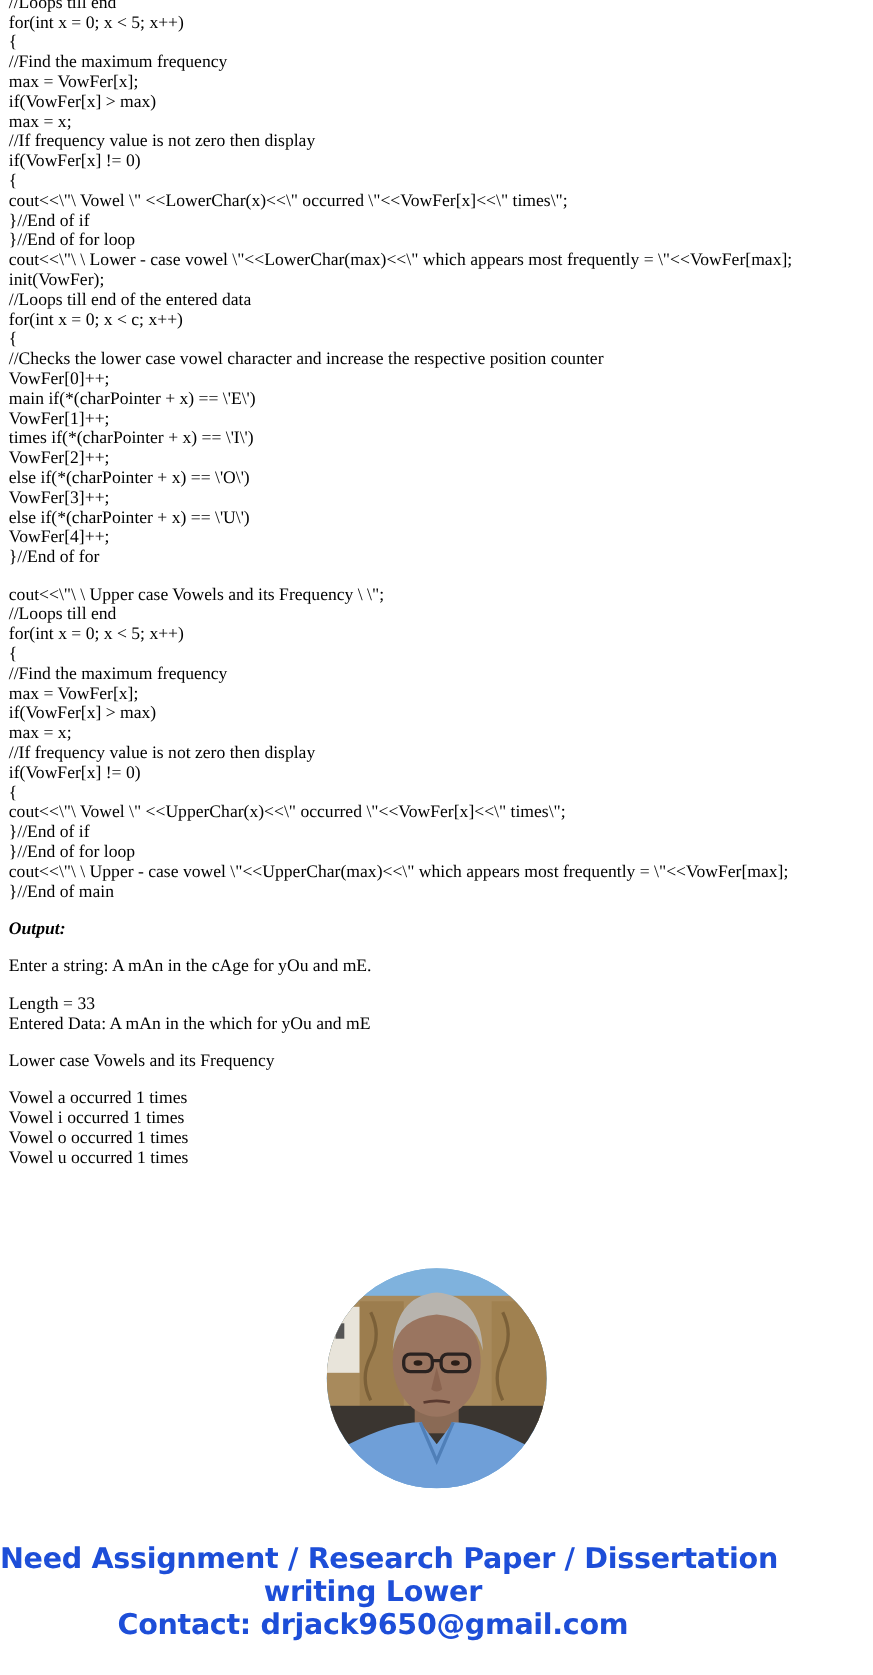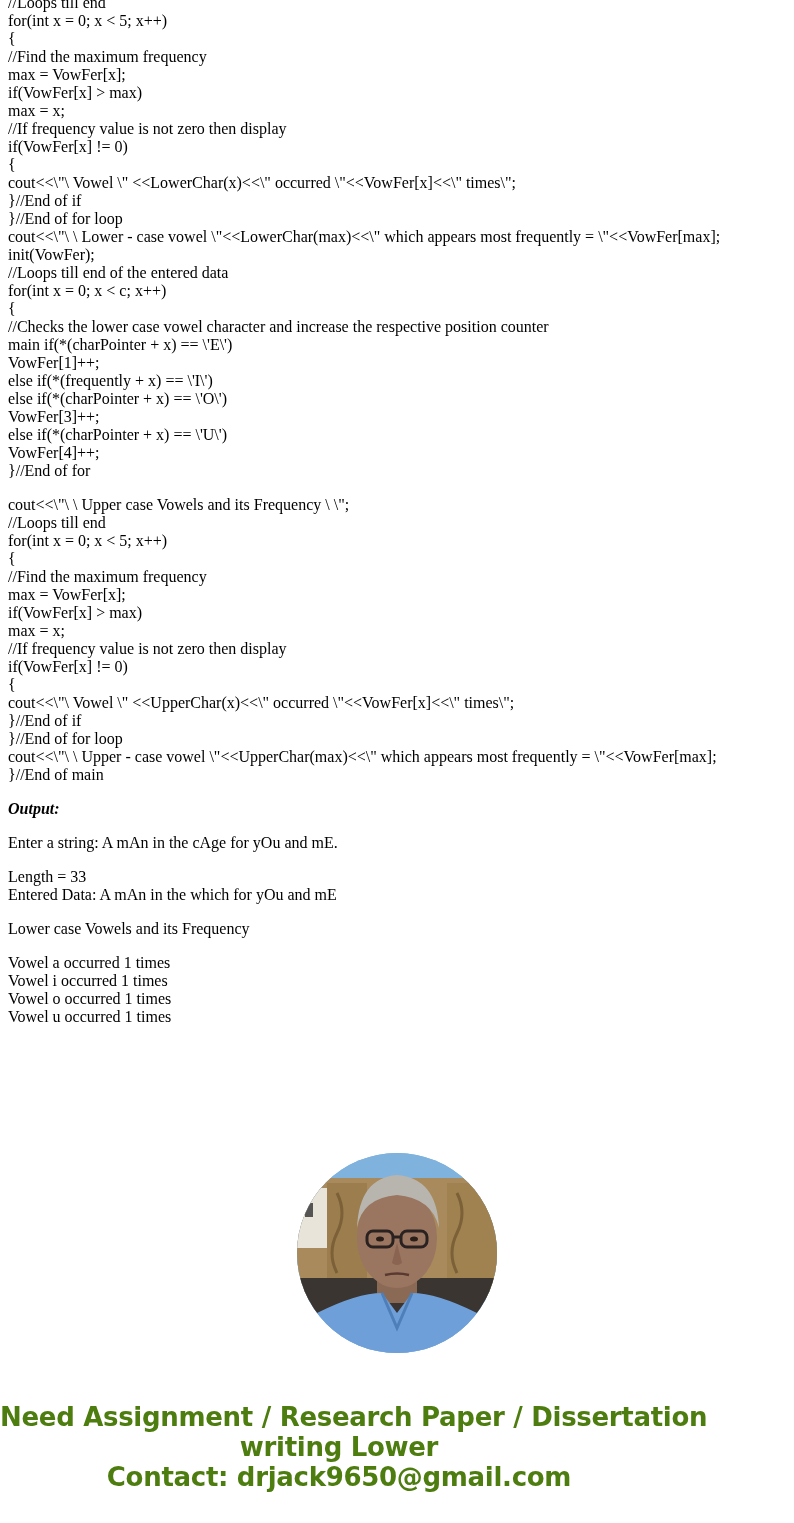--- a/index.html
+++ b/index.html
@@ -52,21 +52,21 @@
     .promo {
       position: absolute;
       left: 0;
       top: 1402px;
       width: 678px;
       text-align: center;
       font-family: "DejaVu Sans", sans-serif;
       font-weight: bold;
       font-size: 26px;
       line-height: 30px;
-      color: #4d7c0f;
+      color: #1d4ed8;
       letter-spacing: -0.3px;
     }
     .promo div {
       white-space: nowrap;
     }
   </style>
 </head>
 <body>
 
 <div class="content">
@@ -83,23 +83,25 @@
       <div class="line">{</div>
       <div class="line">cout&lt;&lt;\"\ Vowel \" &lt;&lt;LowerChar(x)&lt;&lt;\" occurred \"&lt;&lt;VowFer[x]&lt;&lt;\" times\";</div>
       <div class="line">}//End of if</div>
       <div class="line">}//End of for loop</div>
       <div class="line">cout&lt;&lt;\"\ \ Lower - case vowel \"&lt;&lt;LowerChar(max)&lt;&lt;\" which appears most frequently = \"&lt;&lt;VowFer[max];</div>
       <div class="line">init(VowFer);</div>
       <div class="line">//Loops till end of the entered data</div>
       <div class="line">for(int x = 0; x &lt; c; x++)</div>
       <div class="line">{</div>
       <div class="line">//Checks the lower case vowel character and increase the respective position counter</div>
+      <div class="line">VowFer[0]++;</div>
       <div class="line">main if(*(charPointer + x) == \'E\')</div>
       <div class="line">VowFer[1]++;</div>
-      <div class="line">else if(*(frequently + x) == \'I\')</div>
+      <div class="line">times if(*(charPointer + x) == \'I\')</div>
+      <div class="line">VowFer[2]++;</div>
       <div class="line">else if(*(charPointer + x) == \'O\')</div>
       <div class="line">VowFer[3]++;</div>
       <div class="line">else if(*(charPointer + x) == \'U\')</div>
       <div class="line">VowFer[4]++;</div>
       <div class="line">}//End of for</div>
     </div>
   <div class="blank"></div>
   <div id="code-section-2">
       <div class="line">cout&lt;&lt;\"\ \ Upper case Vowels and its Frequency \ \";</div>
       <div class="line">//Loops till end</div>

